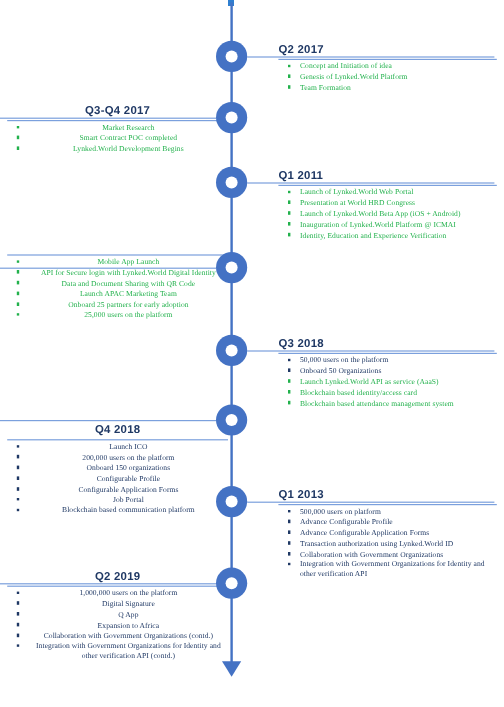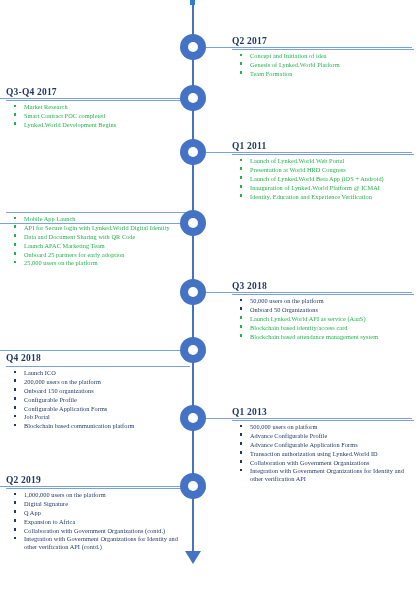--- a/index.html
+++ b/index.html
@@ -64,23 +64,23 @@
     height:1px;
     background:#7ba0dd;
     z-index:2;
   }
   
   .block{
     position:absolute;
     z-index:3;
   }
   .block.right{ left:232px; width:182px; }
-  .block.left{  left:6px;  width:184px; text-align:left;}
+  .block.left{  left:6px;  width:184px; text-align:center;}
   .blk-title{
-    font-family:Liberation Serif, serif;
+    font-family:Liberation Sans, sans-serif;
     font-weight:bold;
     font-size:9.5px;
     color:#1f3864;
     letter-spacing:0.2px;
     padding-bottom:1px;
     margin:0 0 1px 0;
     line-height:11px;
   }
   .title-rule{
     height:1px;

